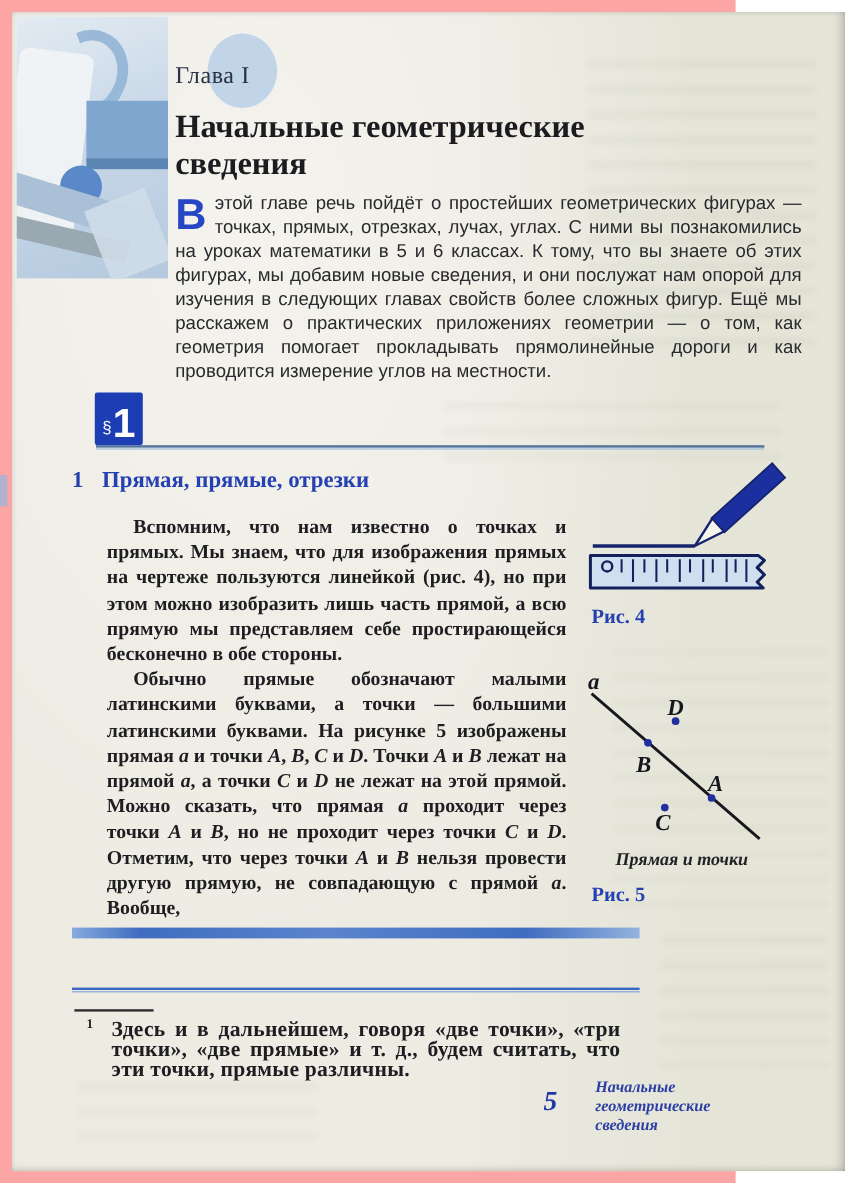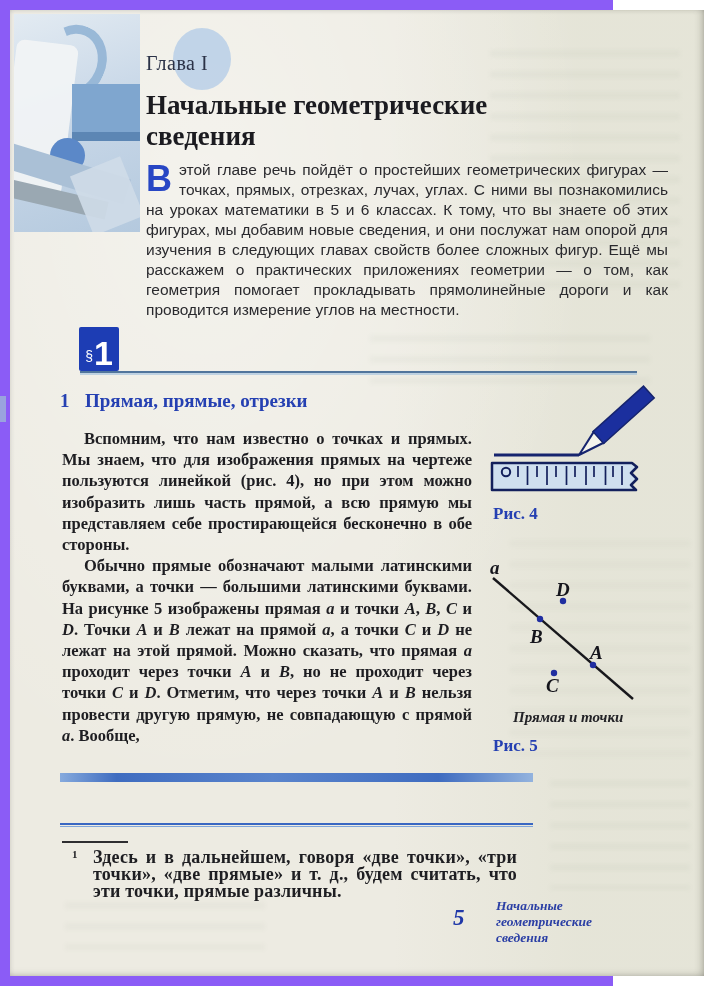--- a/index.html
+++ b/index.html
@@ -1,18 +1,18 @@
 <!DOCTYPE html>
 <html><head>
 <meta charset="utf-8">
 <style>
   * { margin:0; padding:0; box-sizing:border-box; }
   html,body { width:714px; height:986px; background:#ffffff; overflow:hidden;
               font-family:"Liberation Serif", serif; }
-  #stage { position:relative; width:613px; height:986px; background:#8b5cf6; }
+  #stage { position:relative; width:613px; height:986px; background:#fca5a5; }
   .page { position:absolute; left:10px; top:10px; width:694px; height:966px;
           background:#edebe2;
           background-image:
             radial-gradient(ellipse at 28% 18%, rgba(255,255,255,.38), rgba(255,255,255,0) 55%),
             linear-gradient(90deg, rgba(0,0,0,0) 55%, rgba(172,182,142,.12) 82%);
           box-shadow: inset -6px 0 10px -6px rgba(60,60,50,.45),
                       inset 0 -5px 8px -6px rgba(60,60,50,.35),
                       inset 2px 2px 6px -4px rgba(60,60,50,.3);
           overflow:hidden; }
   .abs { position:absolute; }
@@ -44,21 +44,21 @@
   .section-title { left:123px; top:325px; font-size:26px; font-weight:600; color:#17171f; }
   .section-rule { left:70px; top:361px; width:557px; height:2px; background:#51759c;
                   box-shadow:0 2px 0 rgba(150,185,220,.55); }
 
   .subsec { top:380px; color:#2540b2; font-weight:bold; font-size:19px; }
   .subsec-num { left:50px; }
   .subsec-title { left:75px; }
 
   .bodycol { left:52px; top:418px; width:410px; font-size:16.5px; line-height:21.2px;
              font-weight:600; color:#1e1e22; text-align:justify; }
-  .bodycol p { text-indent:22px; }
+  .bodycol p { text-indent:22px;margin-left:27px; }
   .bodycol i { font-family:"Liberation Serif",serif; }
 
   .figlabel { color:#2540b2; font-weight:bold; font-size:17px; }
   .fig-caption { left:503px; top:699px; font-size:15px; font-style:italic;
                  font-weight:bold; color:#222226;text-align:right; }
   svg text { font-family:"Liberation Serif",serif; font-style:italic;
              font-weight:bold; font-size:19px; fill:#15151c; }
 
   .stmt-bar { left:50px; top:763px; width:473px; height:9px;
               background:linear-gradient(90deg,#86aadd 0%,#3f6cc0 12%,#5a84cc 45%,#3f6cc0 80%,#93b3de 100%); }

